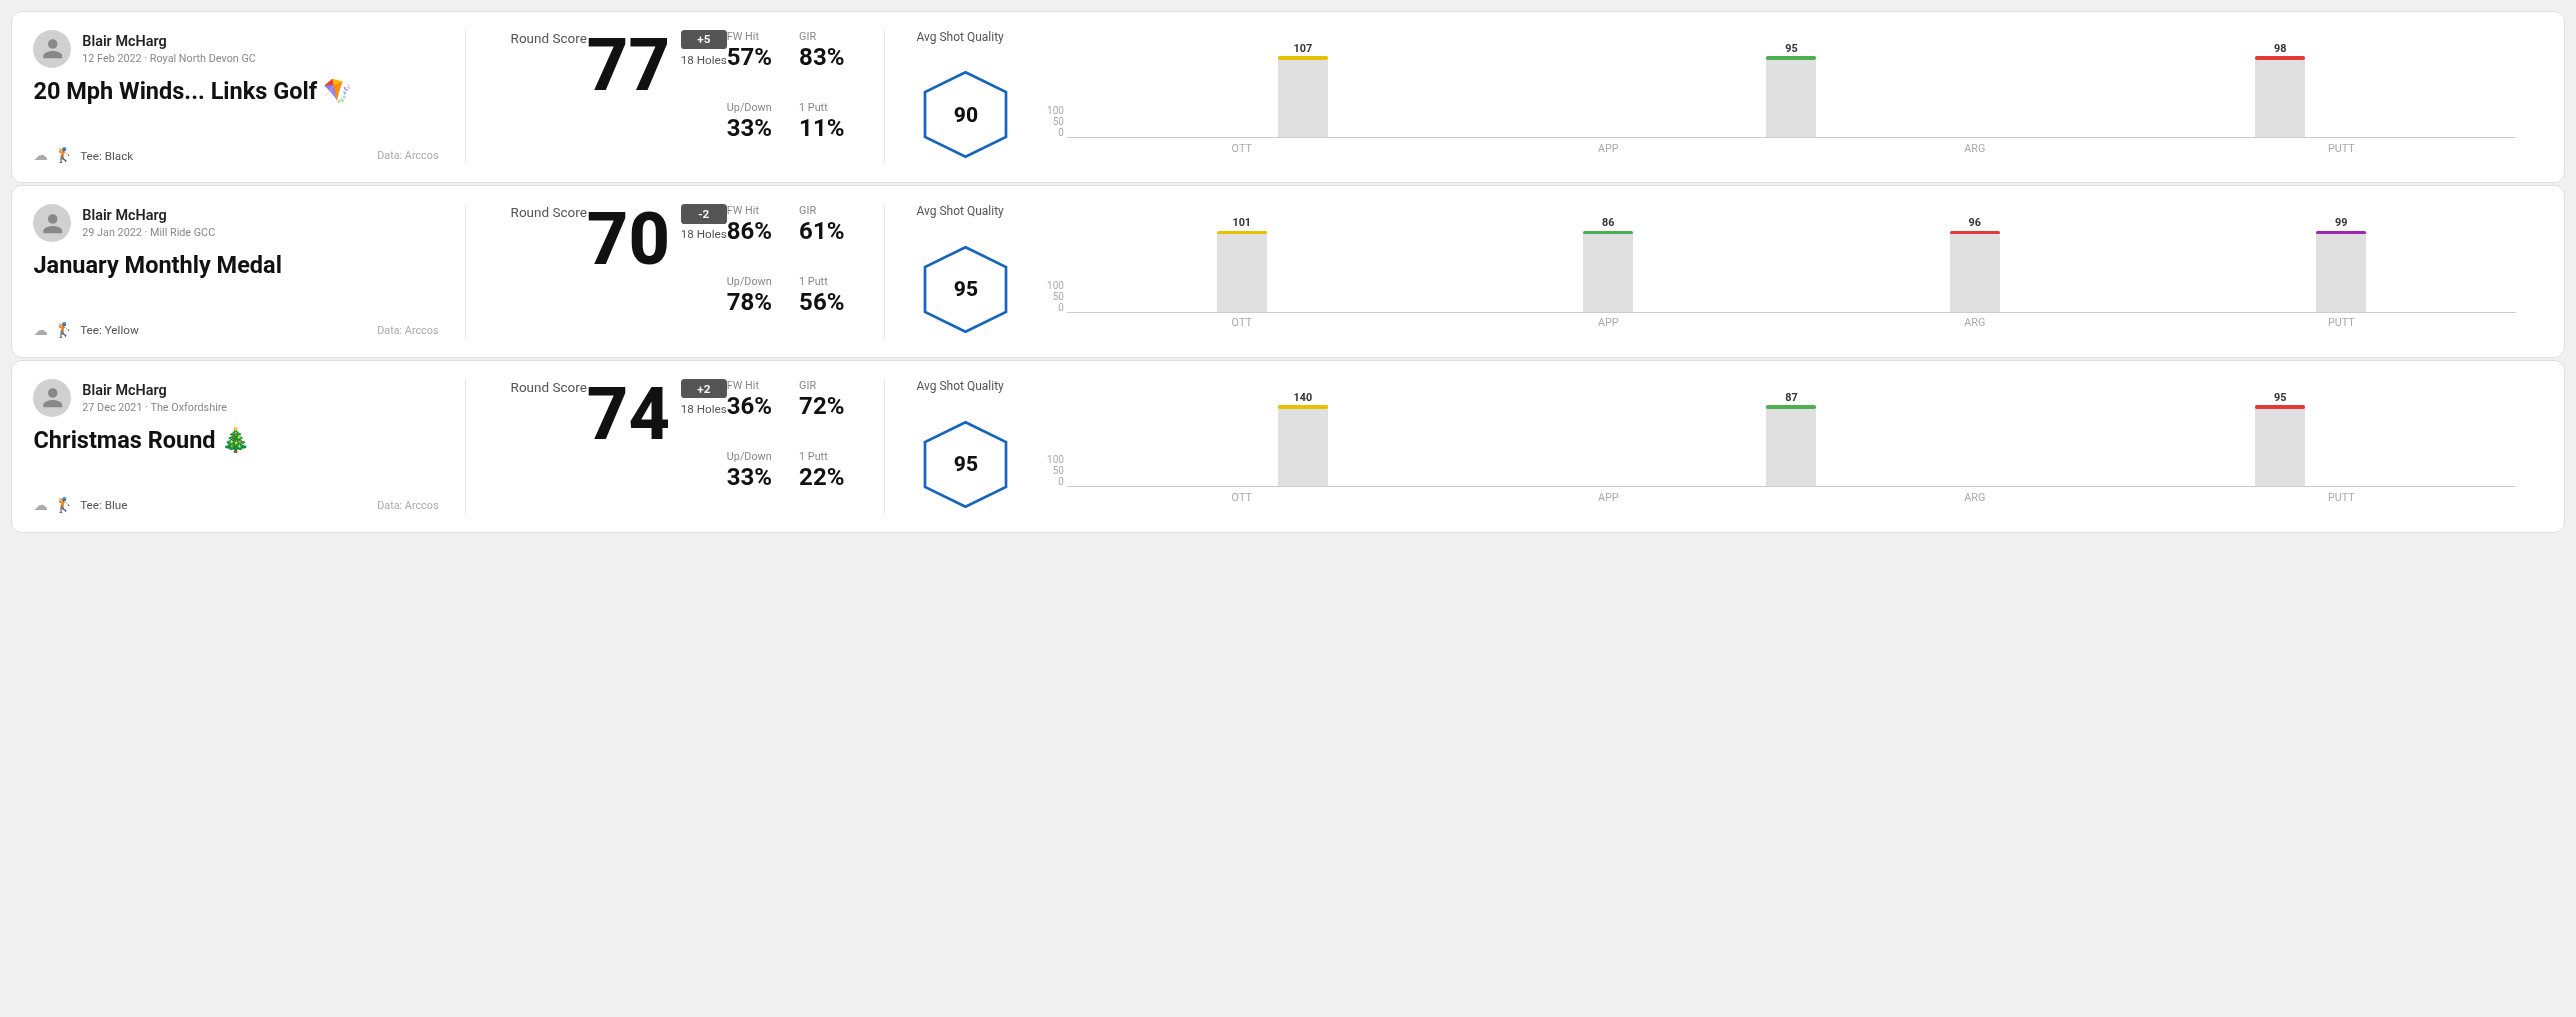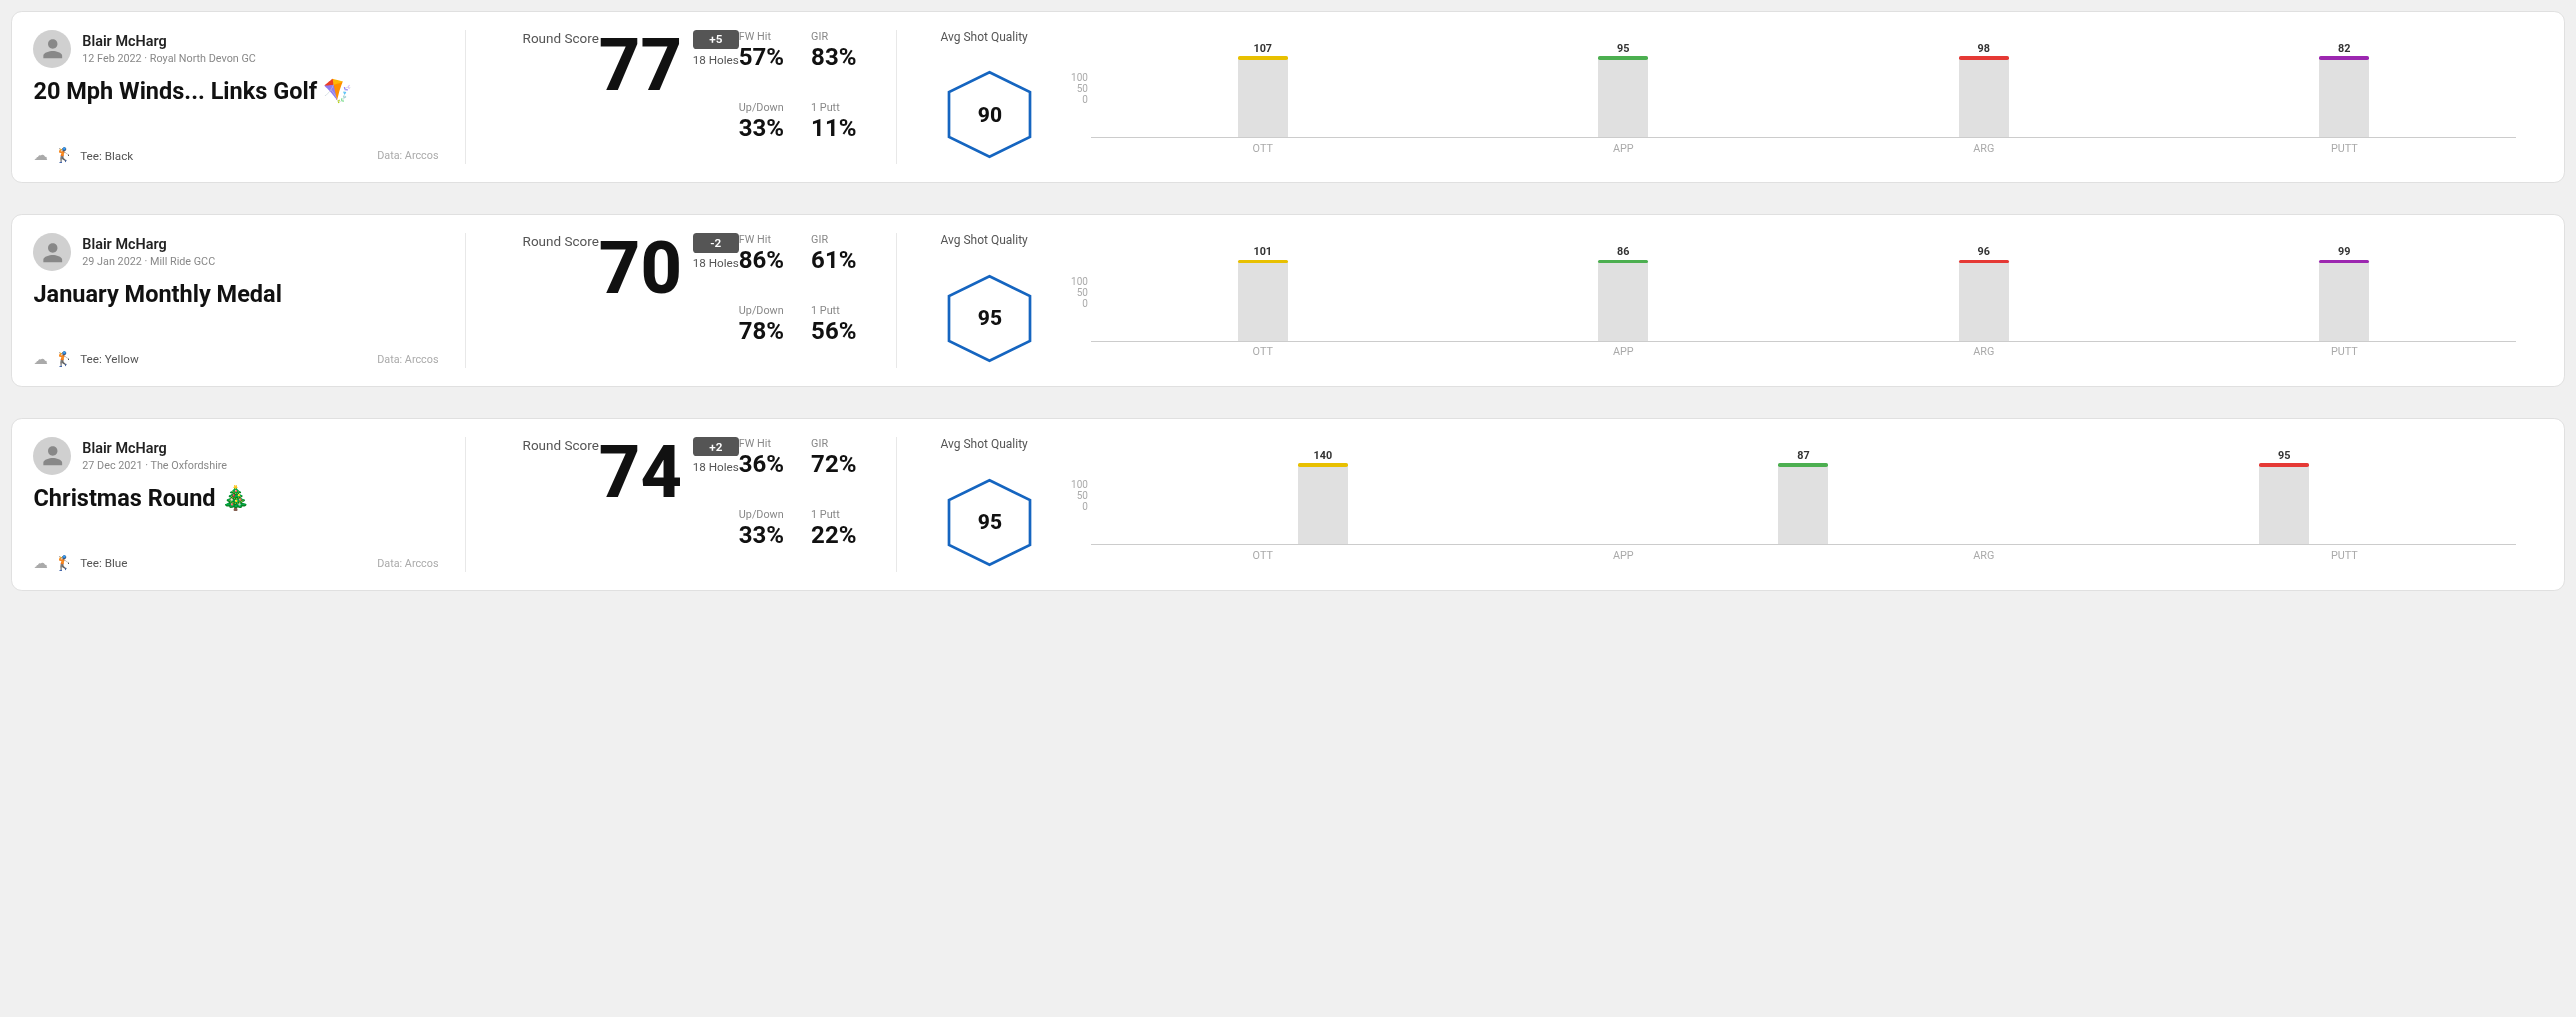--- a/index.html
+++ b/index.html
@@ -8,25 +8,25 @@
       background: #f0f0f0;
       padding: 10.8px;
       width: 2576px;
       min-height: 1018px;
     }
 
     .round-card {
       background: #fff;
       border-radius: 10.8px;
       border: 0.9px solid #e0e0e0;
-      margin-bottom: 31px;
+      margin-bottom: 2px;
       display: flex;
       align-items: stretch;
       padding: 18px 21.7px;
-      gap: 16px;
+      gap: 4px;
     }
 
     .left-section {
       width: 433px;
       min-width: 433px;
       display: flex;
       flex-direction: column;
       justify-content: space-between;
       padding-right: 27px;
       border-right: 0.9px solid #e8e8e8;
@@ -224,21 +224,21 @@
 
     .chart-inner {
       display: flex;
       align-items: stretch;
       height: 99px;
     }
 
     .y-axis-labels {
       display: flex;
       flex-direction: column;
-      justify-content: center;
+      justify-content: flex-end;
       font-size: 10px;
       color: #aaa;
       padding-bottom: 0;
       min-width: 25px;
       text-align: right;
       padding-right: 3.6px;
     }
 
     .bars-row {
       flex: 1;
@@ -395,26 +395,20 @@
         </div>
       </div>
 
       <div class="single-bar-group">
         <div class="single-bar-val">98</div>
         <div class="single-bar-bg" style="height:81px;">
           <div class="single-bar-colored-line" style="background:#e53935;"></div>
         </div>
       </div>
 
-      <div class="single-bar-group">
-        <div class="single-bar-val">82</div>
-        <div class="single-bar-bg" style="height:81px;">
-          <div class="single-bar-colored-line" style="background:#9c27b0;"></div>
-        </div>
-      </div>
 
         </div>
       </div>
       <div class="x-axis-labels">
         <div class="x-axis-label">OTT</div>
             <div class="x-axis-label">APP</div>
             <div class="x-axis-label">ARG</div>
             <div class="x-axis-label">PUTT</div>
       </div>
     </div>

